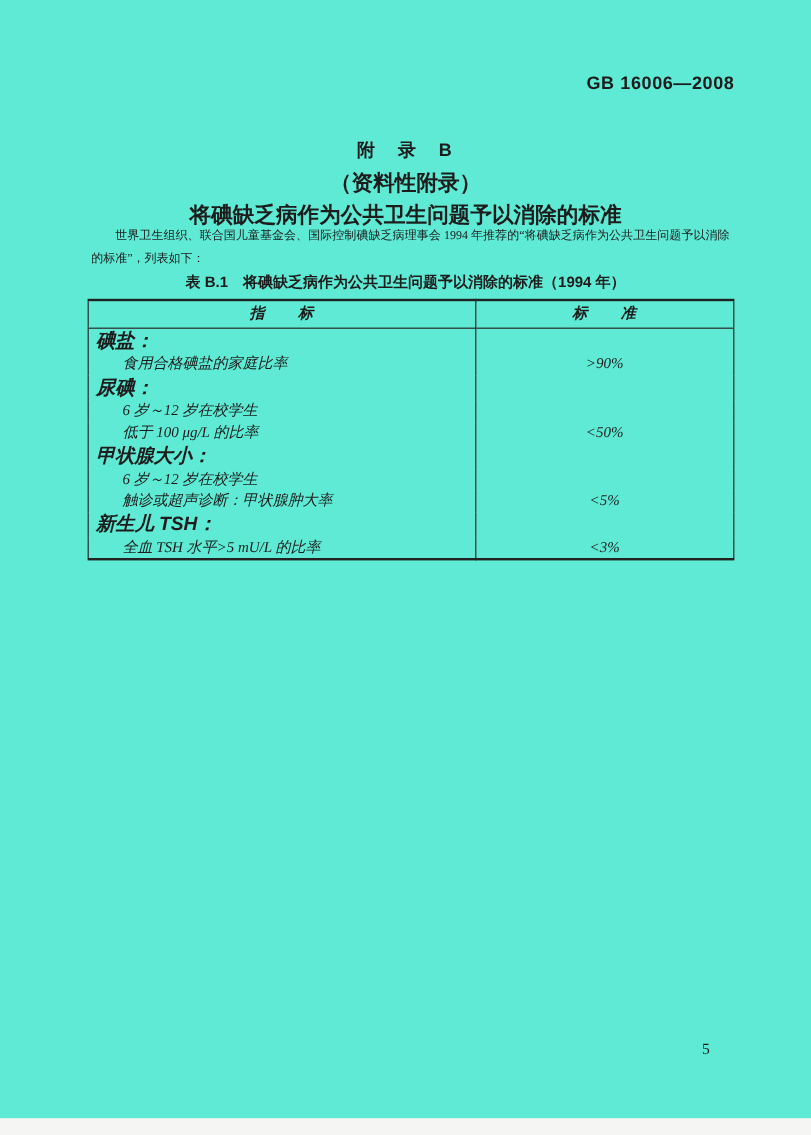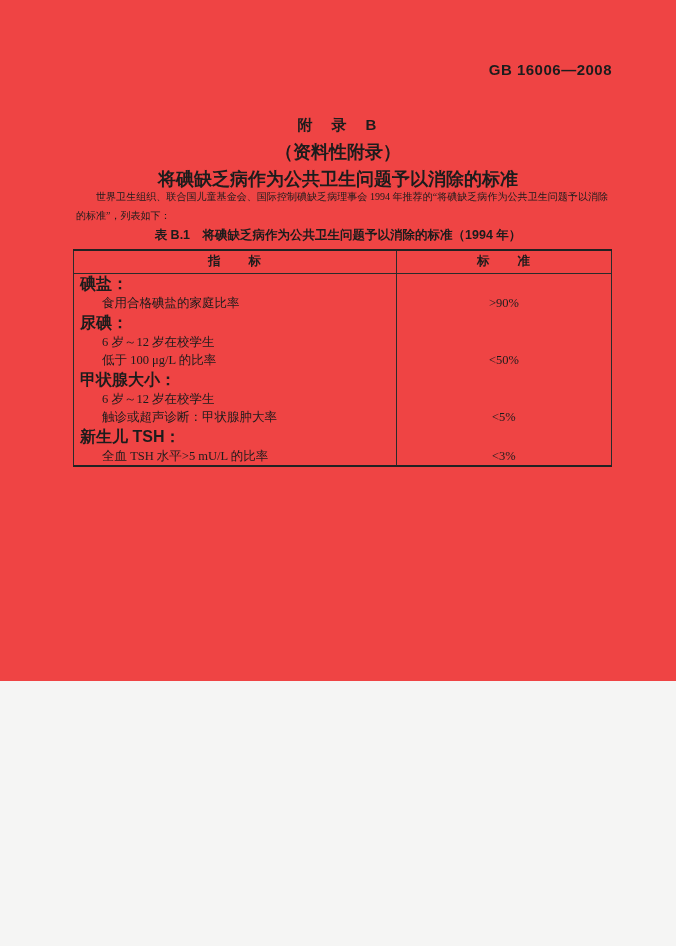--- a/index.html
+++ b/index.html
@@ -1,21 +1,21 @@
 <!DOCTYPE html>
 <html><head>
 <meta charset="utf-8">
 <style>
   * { margin:0; padding:0; box-sizing:border-box; }
   html,body { background:#f5f5f4; }
   .page {
     position:relative;
-    width:676px; height:681px;
+    width:676px; height:932px;
     margin:0 auto;
-    background:#ef4444;
+    background:#5eead4;
     color:#1c1c1c;
     font-family:"Liberation Serif", serif;
     overflow:hidden;
   }
   .doc-number {
     position:absolute; top:61px; right:64px;
     font-family:"Liberation Sans", sans-serif;
     font-weight:bold; font-size:15px; letter-spacing:0.5px;
   }
   .centered-block { position:absolute; left:68px; width:540px; text-align:center; }
@@ -47,21 +47,21 @@
   table.criteria {
     position:absolute; top:249px; left:73px;
     width:539px;
     border-collapse:collapse;
     font-size:12.5px;
     color:#1c1c1c;
     table-layout:fixed;
   }
   table.criteria col.c1 { width:60%; }
   table.criteria col.c2 { width:40%; }
-  table.criteria { border:1px solid #2b2b2b; border-top:2.5px solid #222; border-bottom:2px solid #222; }
+  table.criteria { border:1px solid #2b2b2b; border-top:2.5px solid #222; border-bottom:2px solid #222;font-style:italic; }
   table.criteria thead th {
     height:23px;
     font-family:"Liberation Sans", sans-serif;
     font-weight:bold;
     letter-spacing:1px;
     border-bottom:1.5px solid #2b2b2b;
     text-align:center;
     vertical-align:middle;
   }
   table.criteria th:first-child,

